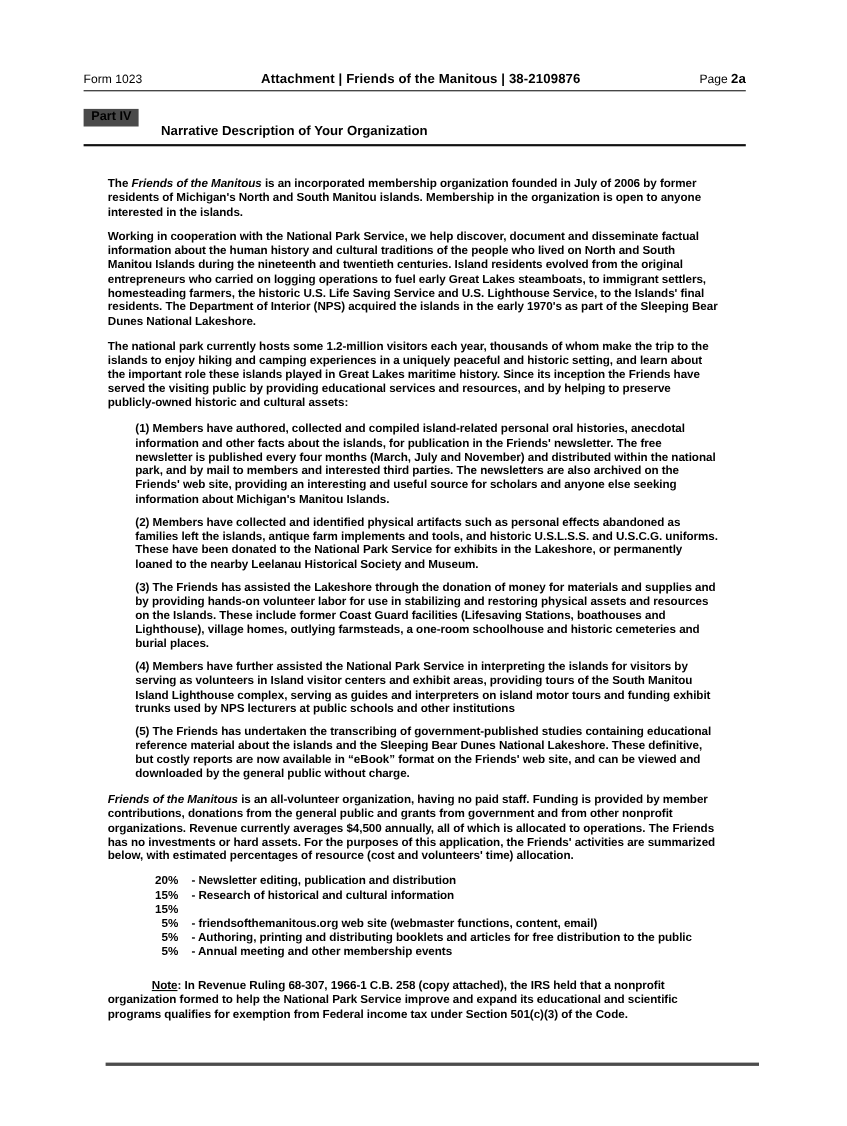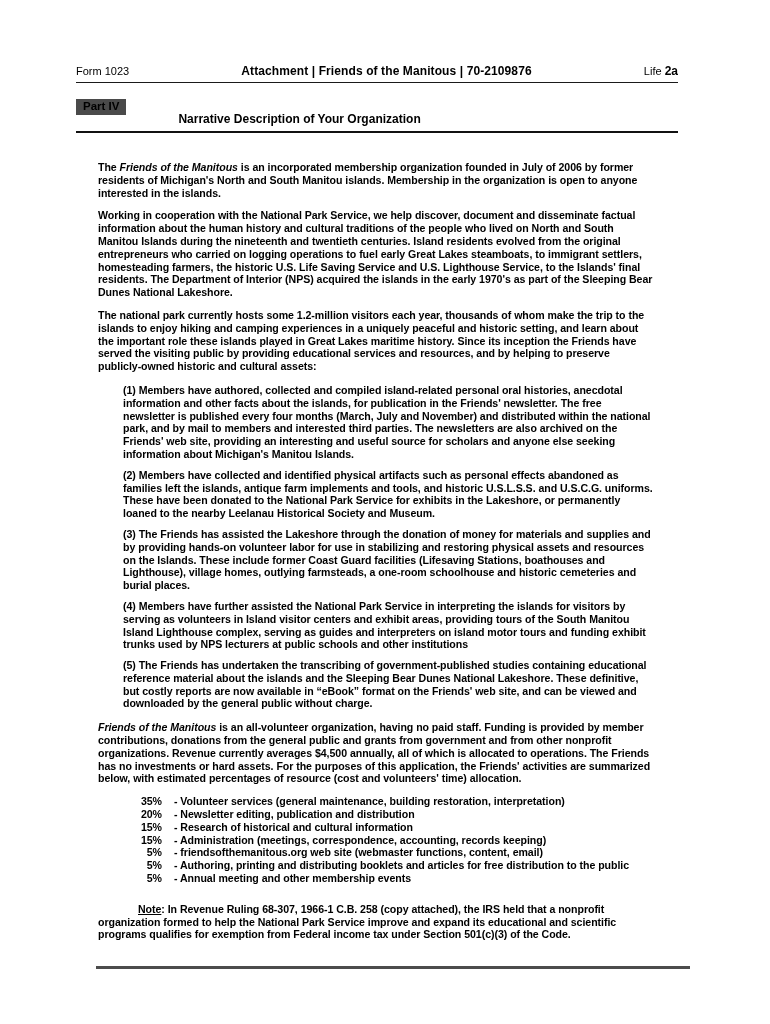--- a/index.html
+++ b/index.html
@@ -29,21 +29,20 @@
   .form-label { font-size: 11px; font-weight: 400; }
   .header-title { font-size: 12px; font-weight: 700; letter-spacing: 0.1px; }
   .page-label { font-size: 11px; font-weight: 400; }
   .page-label b { font-weight: 700; font-size: 12px; }
   .part-row {
     display: flex;
     align-items: center;
     margin-top: 5px;
     padding-bottom: 5px;
     border-bottom: 2px solid #111;
-    gap: 32px;
   }
   .part-badge {
     background: #4a4a4a;
     color: #000;
     font-weight: 700;
     font-size: 11.5px;
     padding: 1px 7px 2px 7px;
     line-height: 13px;
   }
   .part-title {
@@ -91,22 +90,22 @@
   }
 </style>
 </head>
 <body>
 
 <div class="page">
   <div class="content">
 
     <div class="header-row">
       <span class="form-label">Form 1023</span>
-      <span class="header-title">Attachment | Friends of the Manitous | 70-2109876</span>
-      <span class="page-label"><span>Life </span><b>2a</b></span>
+      <span class="header-title">Attachment | Friends of the Manitous | 38-2109876</span>
+      <span class="page-label"><span>Page </span><b>2a</b></span>
     </div>
 
     <div class="part-row">
       <span class="part-badge">Part IV</span>
       <span class="part-title">Narrative Description of Your Organization</span>
     </div>
 
     <div class="body-text">
 
       <p><span>The </span><span class="org-italic">Friends of the Manitous</span><span> is an incorporated membership organization founded in July of 2006 by former residents of Michigan's North and South Manitou islands. Membership in the organization is open to anyone interested in the islands.</span></p>
@@ -120,34 +119,29 @@
         <p class="item">(2) Members have collected and identified physical artifacts such as personal effects abandoned as families left the islands, antique farm implements and tools, and historic U.S.L.S.S. and U.S.C.G. uniforms. These have been donated to the National Park Service for exhibits in the Lakeshore, or permanently loaned to the nearby Leelanau Historical Society and Museum.</p>
         <p class="item">(3) The Friends has assisted the Lakeshore through the donation of money for materials and supplies and by providing hands-on volunteer labor for use in stabilizing and restoring physical assets and resources on the Islands. These include former Coast Guard facilities (Lifesaving Stations, boathouses and Lighthouse), village homes, outlying farmsteads, a one-room schoolhouse and historic cemeteries and burial places.</p>
         <p class="item">(4) Members have further assisted the National Park Service in interpreting the islands for visitors by serving as volunteers in Island visitor centers and exhibit areas, providing tours of the South Manitou Island Lighthouse complex, serving as guides and interpreters on island motor tours and funding exhibit trunks used by NPS lecturers at public schools and other institutions</p>
         <p class="item">(5) The Friends has undertaken the transcribing of government-published studies containing educational reference material about the islands and the Sleeping Bear Dunes National Lakeshore. These definitive, but costly reports are now available in “eBook” format on the Friends' web site, and can be viewed and downloaded by the general public without charge.</p>
       </div>
 
       <p class="closing"><span class="org-italic">Friends of the Manitous</span><span> is an all-volunteer organization, having no paid staff. Funding is provided by member contributions, donations from the general public and grants from government and from other nonprofit organizations. Revenue currently averages $4,500 annually, all of which is allocated to operations. The Friends has no investments or hard assets. For the purposes of this application, the Friends' activities are summarized below, with estimated percentages of resource (cost and volunteers' time) allocation.</span></p>
 
       <div class="alloc">
         <div class="alloc-row">
-            <span class="alloc-pct">35%</span>
-            <span class="alloc-text">- Volunteer services (general maintenance, building restoration, interpretation)</span>
-          </div>
-        <div class="alloc-row">
             <span class="alloc-pct">20%</span>
             <span class="alloc-text">- Newsletter editing, publication and distribution</span>
           </div>
         <div class="alloc-row">
             <span class="alloc-pct">15%</span>
             <span class="alloc-text">- Research of historical and cultural information</span>
           </div>
         <div class="alloc-row">
             <span class="alloc-pct">15%</span>
-            <span class="alloc-text">- Administration (meetings, correspondence, accounting, records keeping)</span>
           </div>
         <div class="alloc-row">
             <span class="alloc-pct">5%</span>
             <span class="alloc-text">- friendsofthemanitous.org web site (webmaster functions, content, email)</span>
           </div>
         <div class="alloc-row">
             <span class="alloc-pct">5%</span>
             <span class="alloc-text">- Authoring, printing and distributing booklets and articles for free distribution to the public</span>
           </div>
         <div class="alloc-row">

